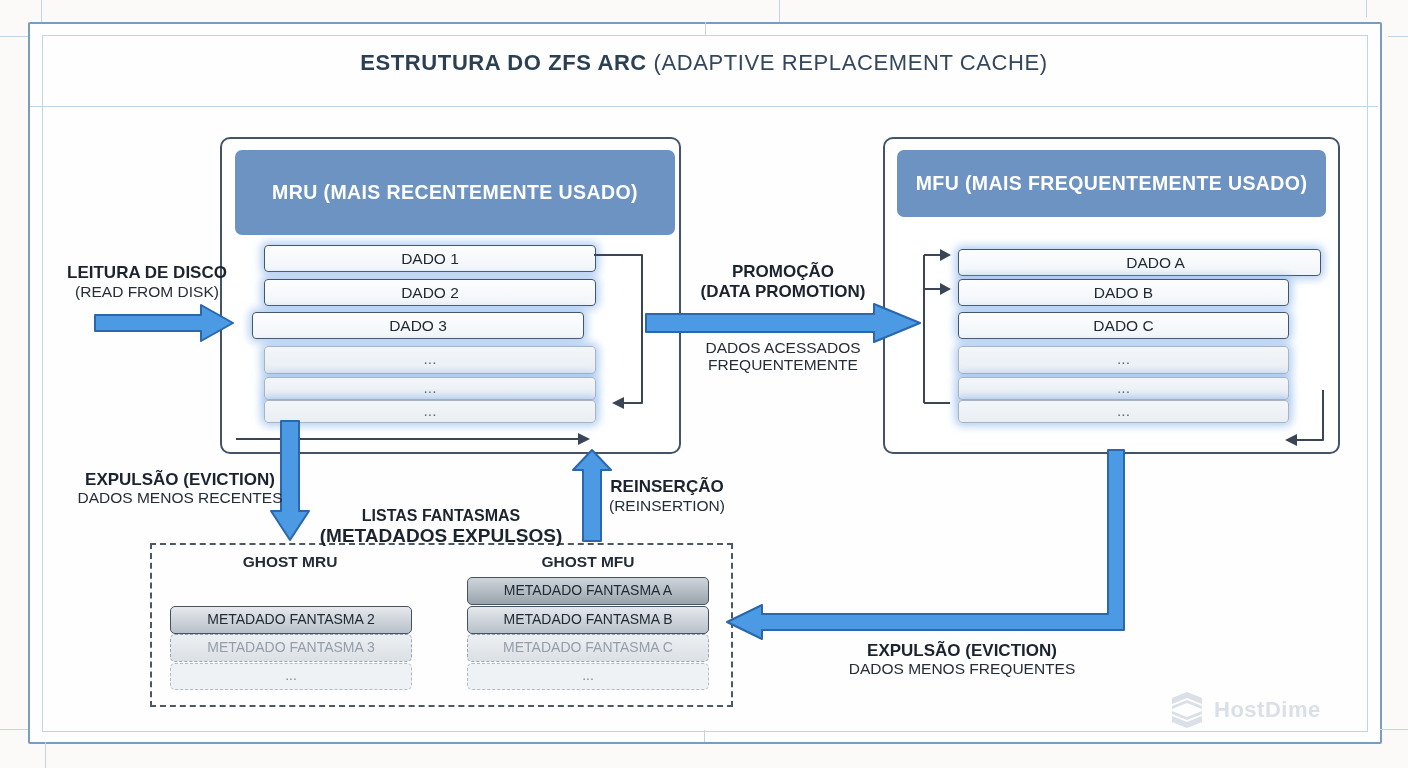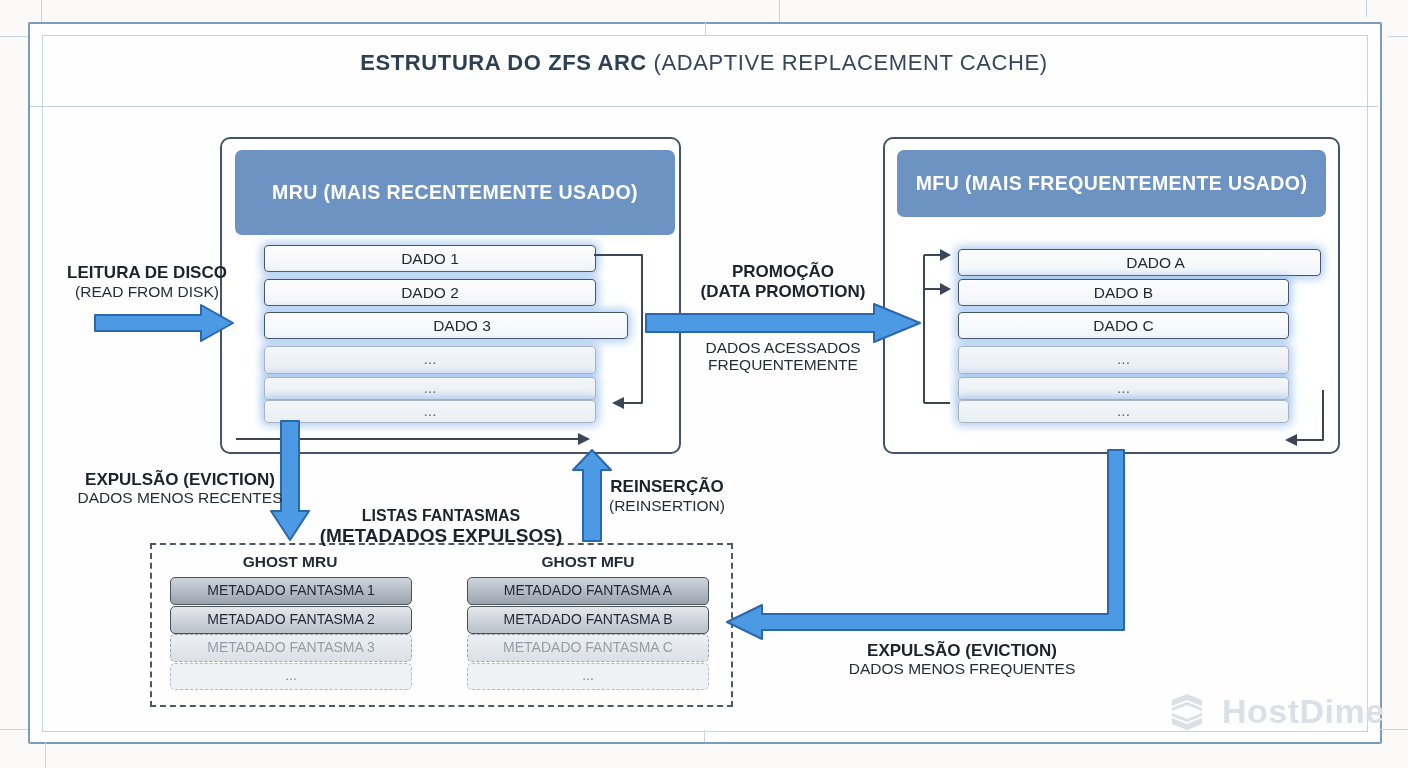--- a/index.html
+++ b/index.html
@@ -39,21 +39,21 @@
   .g3{background:linear-gradient(#edf0f3,#dbe0e5);border:1.5px dashed #9aa5b1;color:#949ea9;}
   .g4{background:#eff2f5;border:1.5px dashed #b3bcc6;color:#7f8994;}
 
   
   .cap{position:absolute;transform:translateX(-50%);white-space:nowrap;text-align:center;color:#1a232e;}
   .cap.b{font-weight:bold;font-size:17px;}
   .cap.r{font-weight:normal;font-size:15.5px;color:#242e38;}
 
   
   .watermark{position:absolute;left:1168px;top:692px;display:flex;align-items:center;gap:8px;color:#dbe0e8;}
-  .watermark .wm-text{font-weight:bold;font-size:34px;letter-spacing:.5px;margin-left:8px;}
+  .watermark .wm-text{font-weight:bold;font-size:22px;letter-spacing:.5px;}
 
   svg.connectors{position:absolute;left:0;top:0;pointer-events:none;}
 </style>
 </head>
 <body>
 
 <div class="stage">
 
   <div class="outer-frame"></div>
   <div class="inner-frame"></div>
@@ -69,41 +69,40 @@
   <div class="guide" style="left:704px;top:730px;width:1px;height:12px;"></div>
   <div class="guide" style="left:705px;top:22px;width:1px;height:13px;"></div>
   <div class="guide" style="left:779px;top:0;width:1px;height:22px;"></div>
 
   <div class="page-title"><span class="t-bold">ESTRUTURA DO ZFS ARC</span><span class="t-light"> (ADAPTIVE REPLACEMENT CACHE)</span></div>
 
   <div class="cache-box" style="left:220px;top:137px;width:457px;height:313px;">
     <div class="cache-header" style="left:13px;top:11px;width:440px;height:85px;">MRU (MAIS RECENTEMENTE USADO)</div>
     <div class="data-row" style="left:42px;top:106px;width:330px;height:25px;line-height:25px;">DADO 1</div>
     <div class="data-row" style="left:42px;top:140px;width:330px;height:25px;line-height:25px;">DADO 2</div>
-    <div class="data-row" style="left:42px;top:173px;width:330px;height:25px;line-height:25px;padding-left:32px;">DADO 3</div>
+    <div class="data-row" style="left:30px;top:173px;width:330px;height:25px;line-height:25px;">DADO 3</div>
     <div class="data-row faded" style="left:42px;top:207px;width:330px;height:26px;line-height:24px;">...</div>
     <div class="data-row faded" style="left:42px;top:238px;width:330px;height:21px;line-height:19px;">...</div>
     <div class="data-row faded" style="left:42px;top:261px;width:330px;height:21px;line-height:19px;">...</div>
   </div>
 
   <div class="cache-box" style="left:883px;top:137px;width:453px;height:313px;">
     <div class="cache-header" style="left:12px;top:11px;width:429px;height:67px;">MFU (MAIS FREQUENTEMENTE USADO)</div>
     <div class="data-row" style="left:73px;top:110px;width:329px;height:25px;line-height:25px;padding-left:32px;">DADO A</div>
     <div class="data-row" style="left:73px;top:140px;width:329px;height:25px;line-height:25px;">DADO B</div>
     <div class="data-row" style="left:73px;top:173px;width:329px;height:25px;line-height:25px;">DADO C</div>
     <div class="data-row faded" style="left:73px;top:207px;width:329px;height:26px;line-height:24px;">...</div>
     <div class="data-row faded" style="left:73px;top:238px;width:329px;height:21px;line-height:19px;">...</div>
     <div class="data-row faded" style="left:73px;top:261px;width:329px;height:21px;line-height:19px;">...</div>
   </div>
 
   <div class="ghost-box"></div>
   <div class="ghost-heading" style="left:290px;top:553px;">GHOST MRU</div>
   <div class="ghost-heading" style="left:588px;top:553px;">GHOST MFU</div>
 
-  <div class="ghost-row g1" style="left:170px;top:577px;width:240px;height:26px;line-height:24px;">METADADO FANTASMA 1</div>
   <div class="ghost-row g2" style="left:170px;top:606px;width:240px;height:26px;line-height:24px;">METADADO FANTASMA 2</div>
   <div class="ghost-row g3" style="left:170px;top:634px;width:240px;height:26px;line-height:24px;">METADADO FANTASMA 3</div>
   <div class="ghost-row g4" style="left:170px;top:663px;width:240px;height:25px;line-height:22px;">...</div>
 
   <div class="ghost-row g1" style="left:467px;top:577px;width:240px;height:26px;line-height:24px;">METADADO FANTASMA A</div>
   <div class="ghost-row g2" style="left:467px;top:606px;width:240px;height:26px;line-height:24px;">METADADO FANTASMA B</div>
   <div class="ghost-row g3" style="left:467px;top:634px;width:240px;height:26px;line-height:24px;">METADADO FANTASMA C</div>
   <div class="ghost-row g4" style="left:467px;top:663px;width:240px;height:25px;line-height:22px;">...</div>
 
   <svg class="connectors" width="1408" height="768" viewBox="0 0 1408 768">

